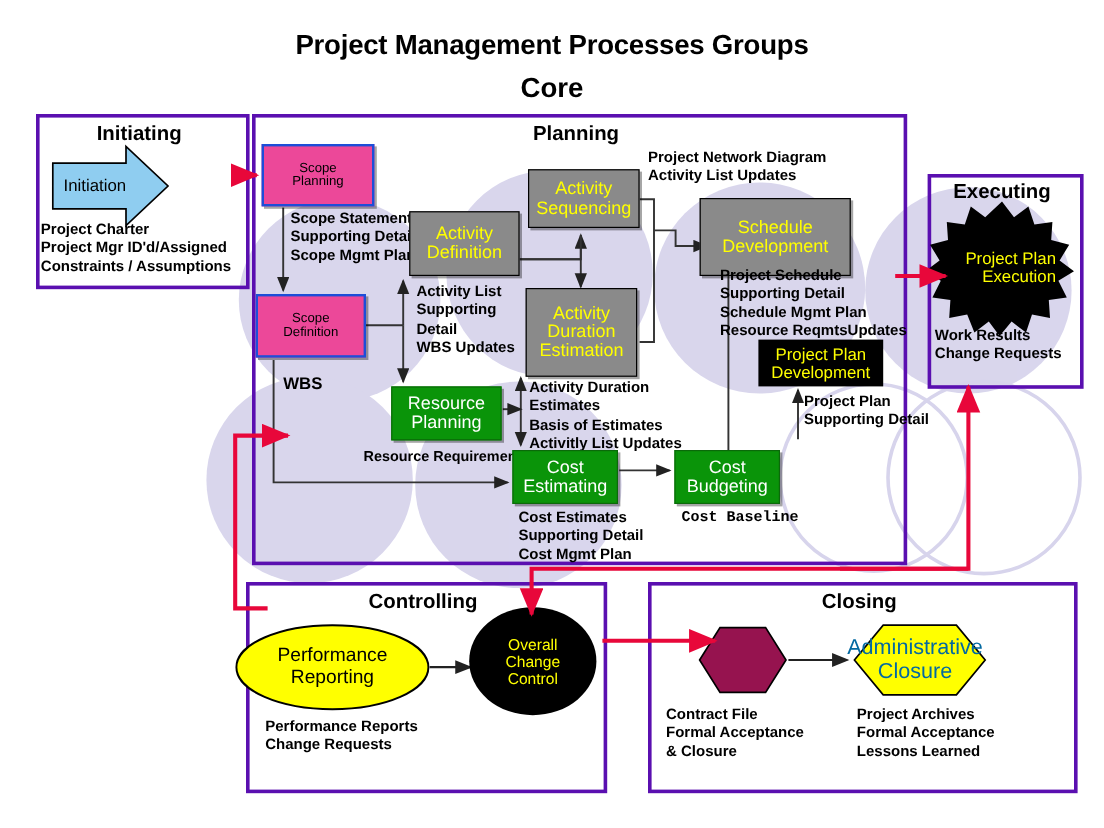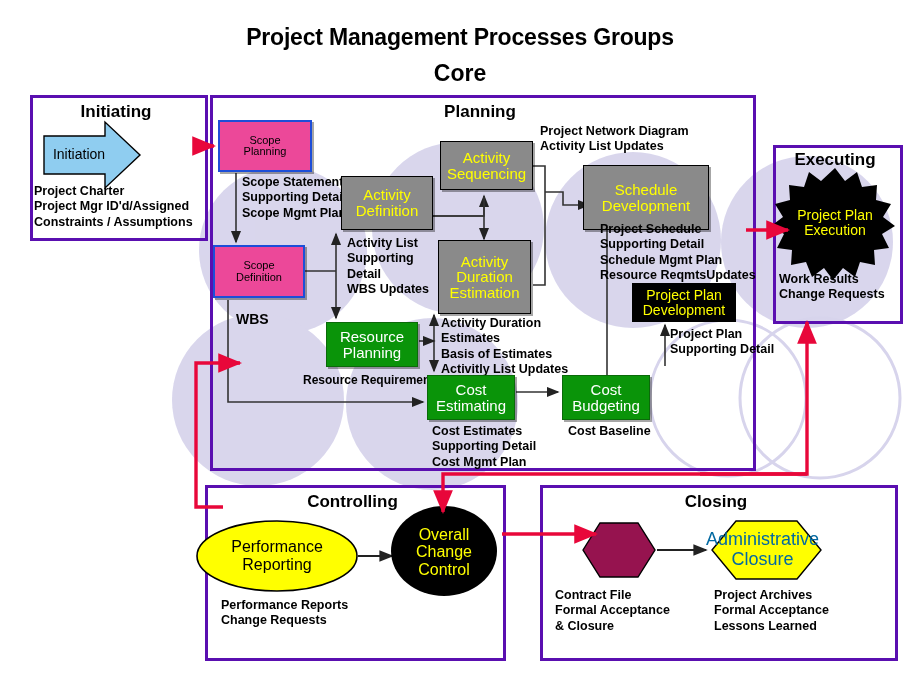--- a/index.html
+++ b/index.html
@@ -31,21 +31,21 @@
         box-shadow:2px 2px 0 rgba(0,0,0,.35);}
   .green{background:#0a9409;border:1px solid #0a6a09;color:#fff;font-size:15px;
         box-shadow:2px 2px 0 rgba(0,0,0,.35);}
   .black{background:#000;color:#ffff00;font-size:14px;}
 
   
   .ann{position:absolute;font-size:12.5px;font-weight:bold;color:#000;
        line-height:1.22;white-space:nowrap;}
   .ann.small{font-size:12px;}
   .startext{position:absolute;left:0;top:0;width:100%;height:100%;
-       display:flex;align-items:center;justify-content:center;text-align:center;
+       display:flex;align-items:center;justify-content:center;text-align:right;
        color:#ffff00;font-size:14px;line-height:1.08;pointer-events:none;}
 
   
   .shapetext{position:absolute;display:flex;align-items:center;justify-content:center;
        text-align:center;line-height:1.1;pointer-events:none;}
 </style>
 </head>
 <body>
 
 <div id="stage">
@@ -233,21 +233,21 @@
     <div>Supporting Detail</div>
     <div>Cost Mgmt Plan</div>
   </div>
 
   <div class="node green" style="left:562px;top:375px;width:88px;height:45px;z-index:5;">
     <span>
       <span>Cost</span>
       <span>Budgeting</span>
     </span>
   </div>
-  <div class="ann" style="left:568px;top:424px;z-index:5;">Cost Baseline</div>
+  <div class="ann" style="left:568px;top:424px;z-index:5;font-family:Liberation Mono, monospace;">Cost Baseline</div>
 
   <div class="node gray" style="left:583px;top:165px;width:126px;height:65px;z-index:5;">
     <span>
       <span>Schedule</span>
       <span>Development</span>
     </span>
   </div>
   <div class="ann" style="left:600px;top:222px;z-index:5;">
     <div>Project Schedule</div>
     <div>Supporting Detail</div>
@@ -292,21 +292,21 @@
       </marker>
     </defs>
     <ellipse cx="444" cy="551" rx="53" ry="45" fill="#000"></ellipse>
   </svg>
   <div class="shapetext" style="left:207px;top:534px;width:140px;height:44px;color:#000;font-size:16px;z-index:6;">
     <span>
       <span>Performance</span>
       <span>Reporting</span>
     </span>
   </div>
-  <div class="shapetext" style="left:402px;top:524px;width:84px;height:56px;color:#ffff00;font-size:16px;z-index:6;">
+  <div class="shapetext" style="left:402px;top:524px;width:84px;height:56px;color:#ffff00;font-size:13px;z-index:6;">
     <span>
       <span>Overall</span>
       <span>Change</span>
       <span>Control</span>
     </span>
   </div>
   <div class="ann" style="left:221px;top:598px;z-index:6;">
     <div>Performance Reports</div>
     <div>Change Requests</div>
   </div>

